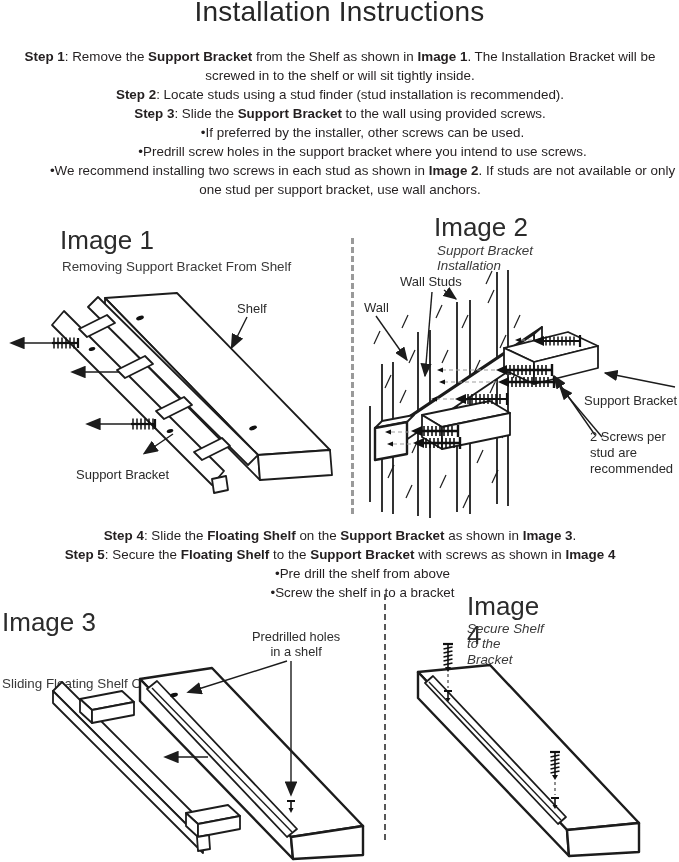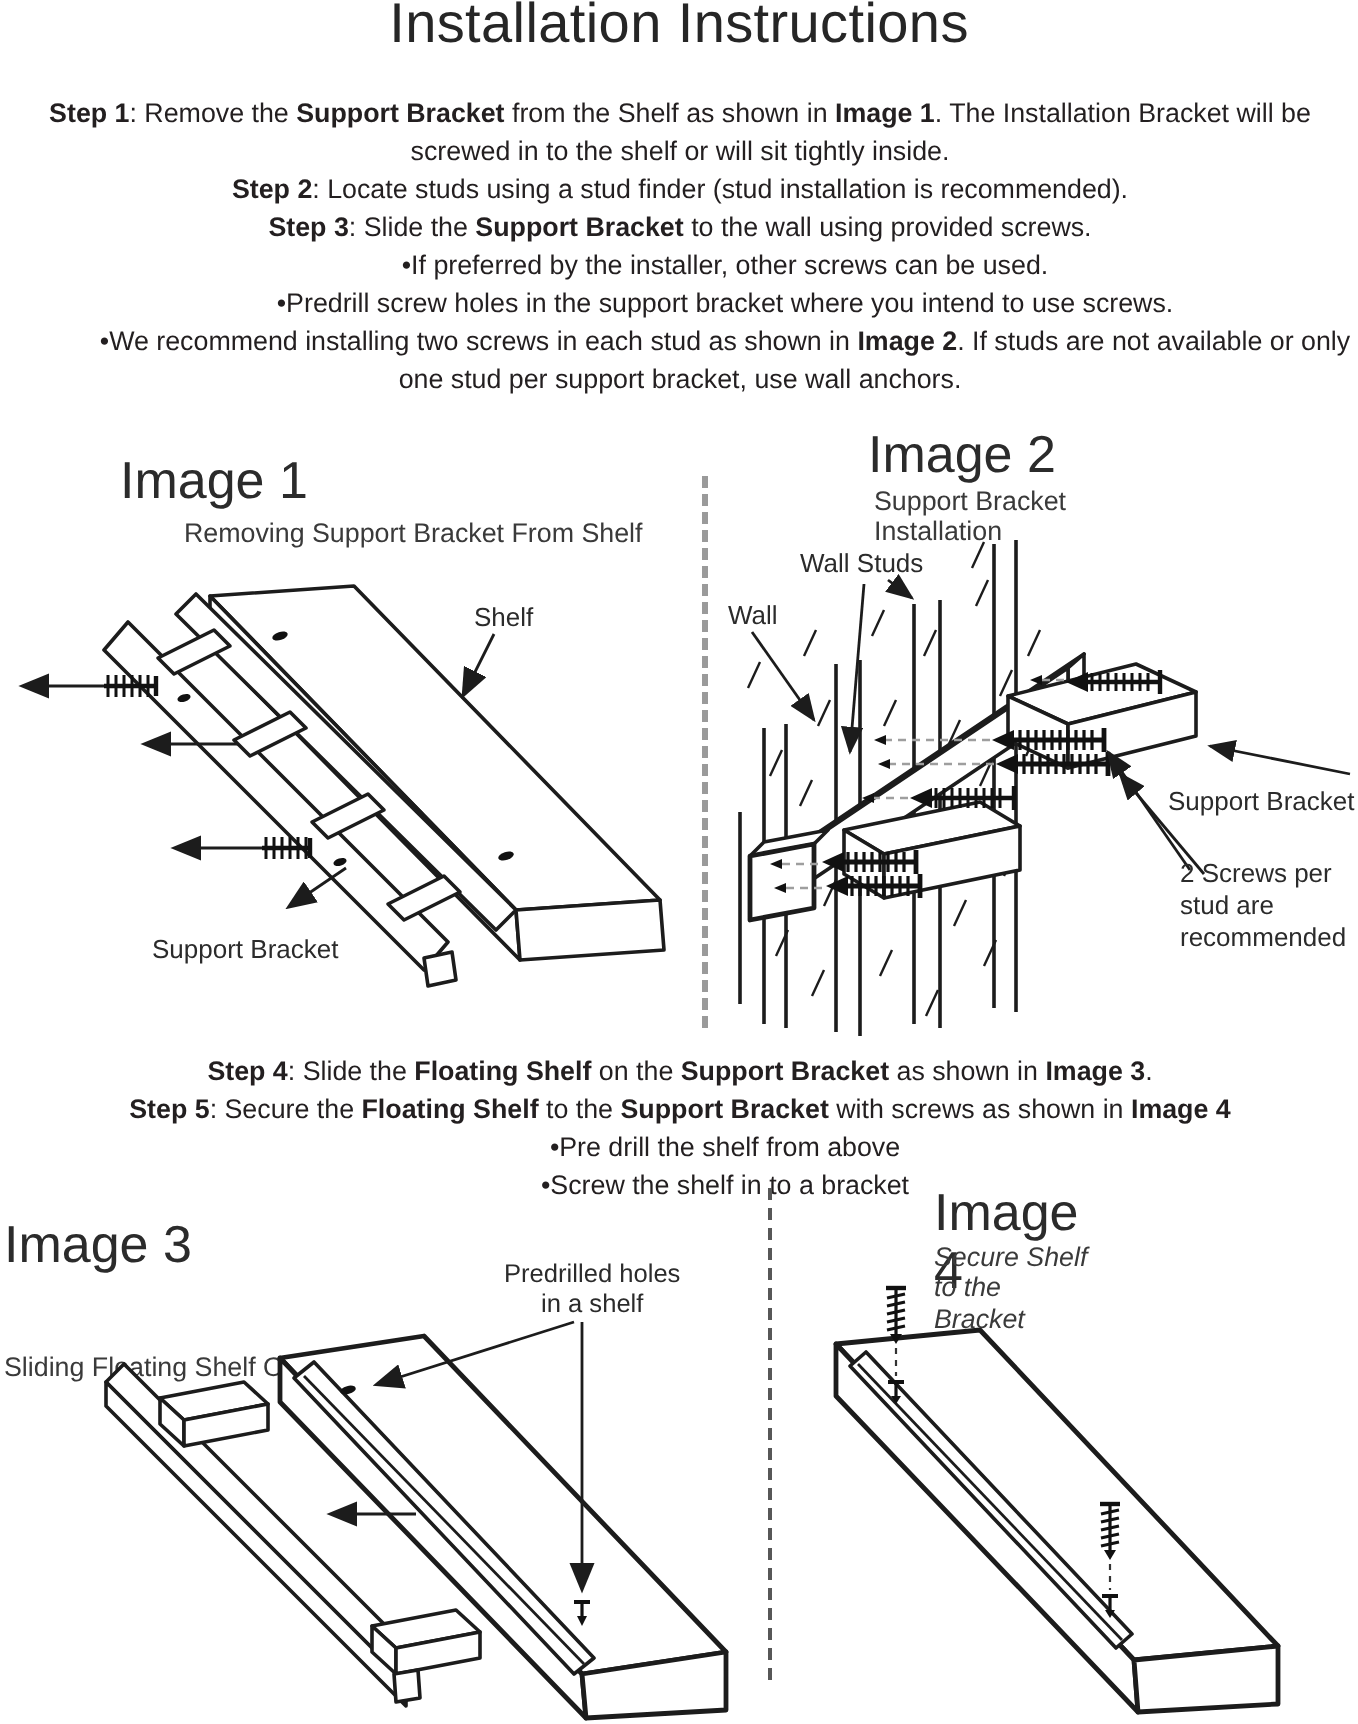--- a/index.html
+++ b/index.html
@@ -44,26 +44,26 @@
   <div class="steps" id="steps-top">
     <p><span class="b">Step 1</span><span>: Remove the </span><span class="b">Support Bracket</span><span> from the Shelf as shown in </span><span class="b">Image 1</span><span>. The Installation Bracket will be screwed in to the shelf or will sit tightly inside.</span></p>
     <p><span class="b">Step 2</span><span>: Locate studs using a stud finder (stud installation is recommended).</span></p>
     <p><span class="b">Step 3</span><span>: Slide the </span><span class="b">Support Bracket</span><span> to the wall using provided screws.</span></p>
     <p class="bullet"><span>•If preferred by the installer, other screws can be used.</span></p>
     <p class="bullet"><span>•Predrill screw holes in the support bracket where you intend to use screws.</span></p>
     <p class="bullet"><span>•We recommend installing two screws in each stud as shown in </span><span class="b">Image 2</span><span>. If studs are not available or only one stud per support bracket, use wall anchors.</span></p>
   </div>
 
   <div class="fig-title" style="left:60px;top:226px;">Image 1</div>
-  <div class="fig-sub" style="left:62px;top:259px;margin-left:30px;">Removing Support Bracket From Shelf</div>
+  <div class="fig-sub" style="left:62px;top:259px;">Removing Support Bracket From Shelf</div>
 
   <div class="divider" id="divider-1"></div>
 
   <div class="fig-title" style="left:434px;top:213px;">Image 2</div>
-  <div class="fig-sub" style="left:437px;top:243px;">Support Bracket Installation</div>
+  <div class="fig-sub" style="left:437px;top:243px;font-style:italic;">Support Bracket Installation</div>
 
   <svg style="left:0;top:283px;" width="350" height="237" viewBox="0 0 350 237">
     <defs>
       <marker id="f1ah" markerWidth="11" markerHeight="9" refX="9" refY="4.5" orient="auto">
         <path d="M0,0 L11,4.5 L0,9 Z" fill="#1c1c1c"></path>
       </marker>
     </defs>
     <g>
       <polygon class="fw" points="105,15 177,10 330,167 258,172"></polygon>
       <polygon class="fw" points="105,15 258,172 260,197 105,40"></polygon>

